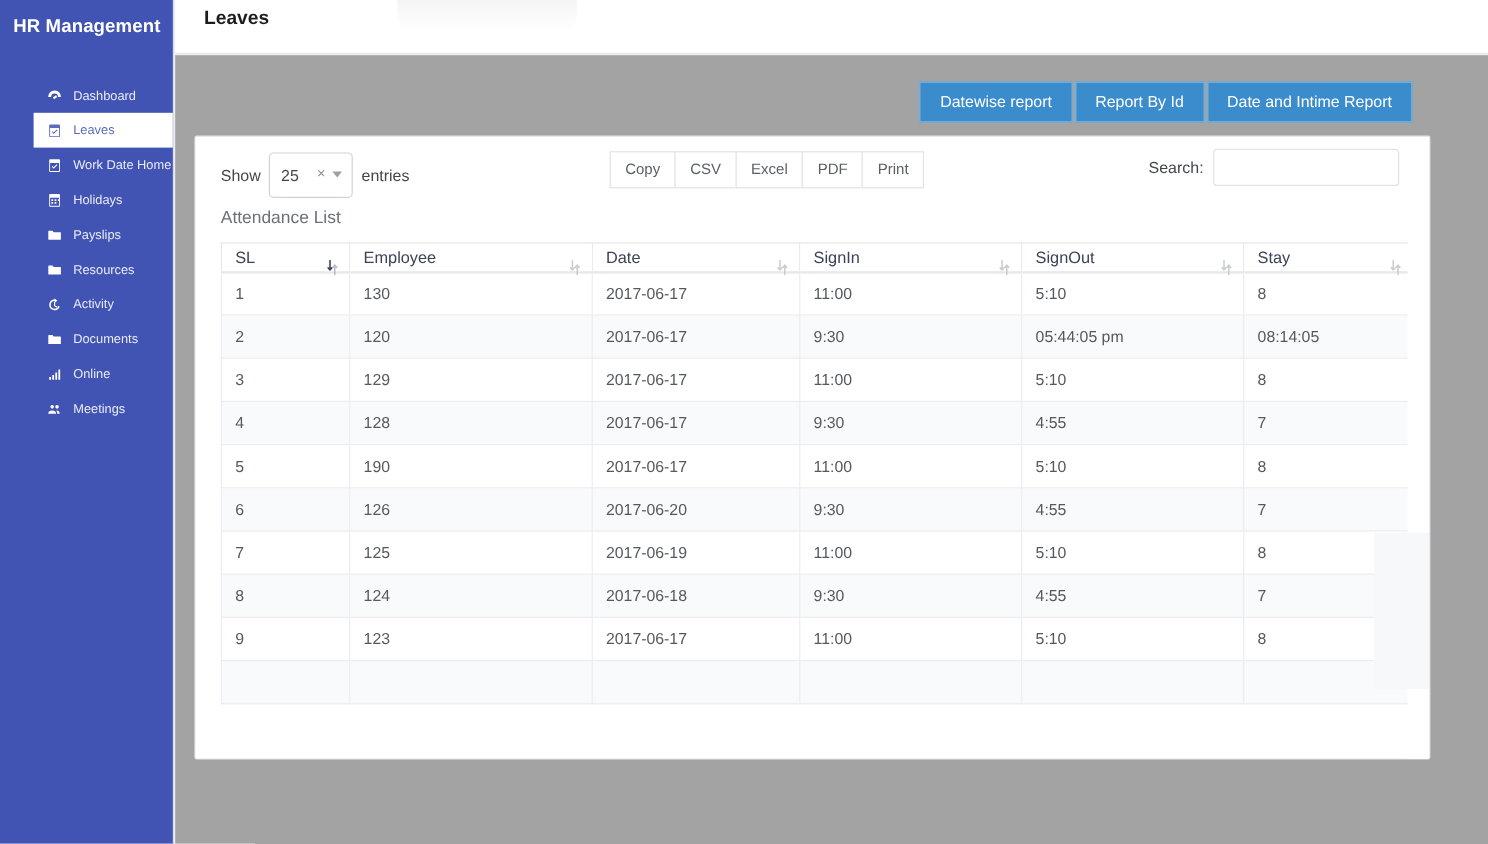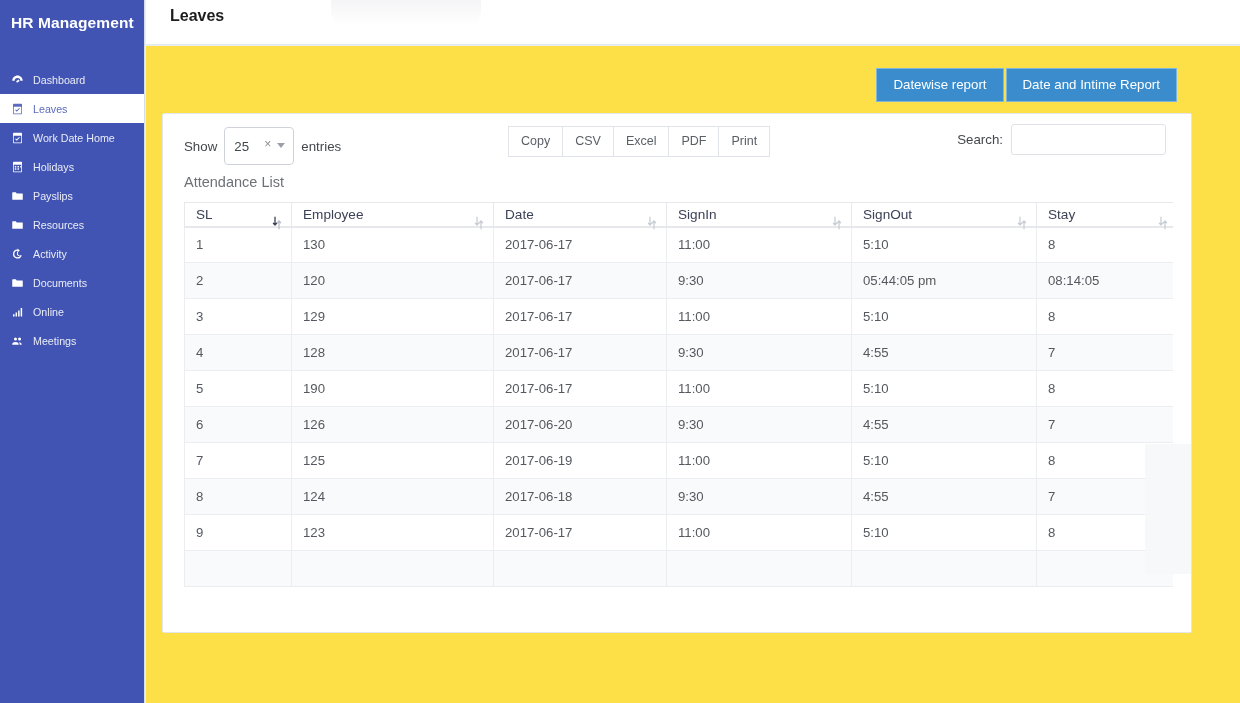--- a/index.html
+++ b/index.html
@@ -19,21 +19,21 @@
     border-right: 1px solid #d8dce6;
   }
   #brand {
     color: #ffffff;
     font-size: 15.5px;
     font-weight: bold;
     letter-spacing: .1px;
     padding: 14px 0 0 11px;
     height: 48px;
   }
-  .nav-list { margin-top: 17px; }
+  .nav-list { margin-top: 17px; padding-left: 28px; }
   .nav-item {
     display: flex; align-items: center;
     height: 29px;
     padding-left: 11px;
     color: #e9ebf5;
     font-size: 10.7px;
     cursor: pointer;
   }
   .nav-item.active {
     background: #ffffff;
@@ -66,21 +66,21 @@
     width: 150px; height: 26px;
     background: linear-gradient(180deg,#f3f3f5 0%, #ffffff 100%);
     border-radius: 0 0 14px 14px;
     opacity: .85;
   }
 
   
   #content {
     position: absolute; left: 146px; top: 46px;
     width: 1094px; height: 657px;
-    background: #fde047;
+    background: #a3a3a3;
   }
 
   
   #report-btns {
     position: absolute; right: 63px; top: 22px;
     display: flex;
   }
   .rbtn {
     background: #3a8ccc;
     border: 1px solid #7fb6dc;
@@ -335,20 +335,21 @@
 
 <div id="topbar">
   <div id="title-smudge"></div>
   <div id="page-title">Leaves</div>
 </div>
 
 <div id="content">
 
   <div id="report-btns">
       <button class="rbtn">Datewise report</button>
+      <button class="rbtn">Report By Id</button>
       <button class="rbtn">Date and Intime Report</button>
     </div>
 
   <div id="card">
 
     <div id="toolbar">
 
       <div id="show-grp">
         <span>Show</span>
         <div id="select-box">

